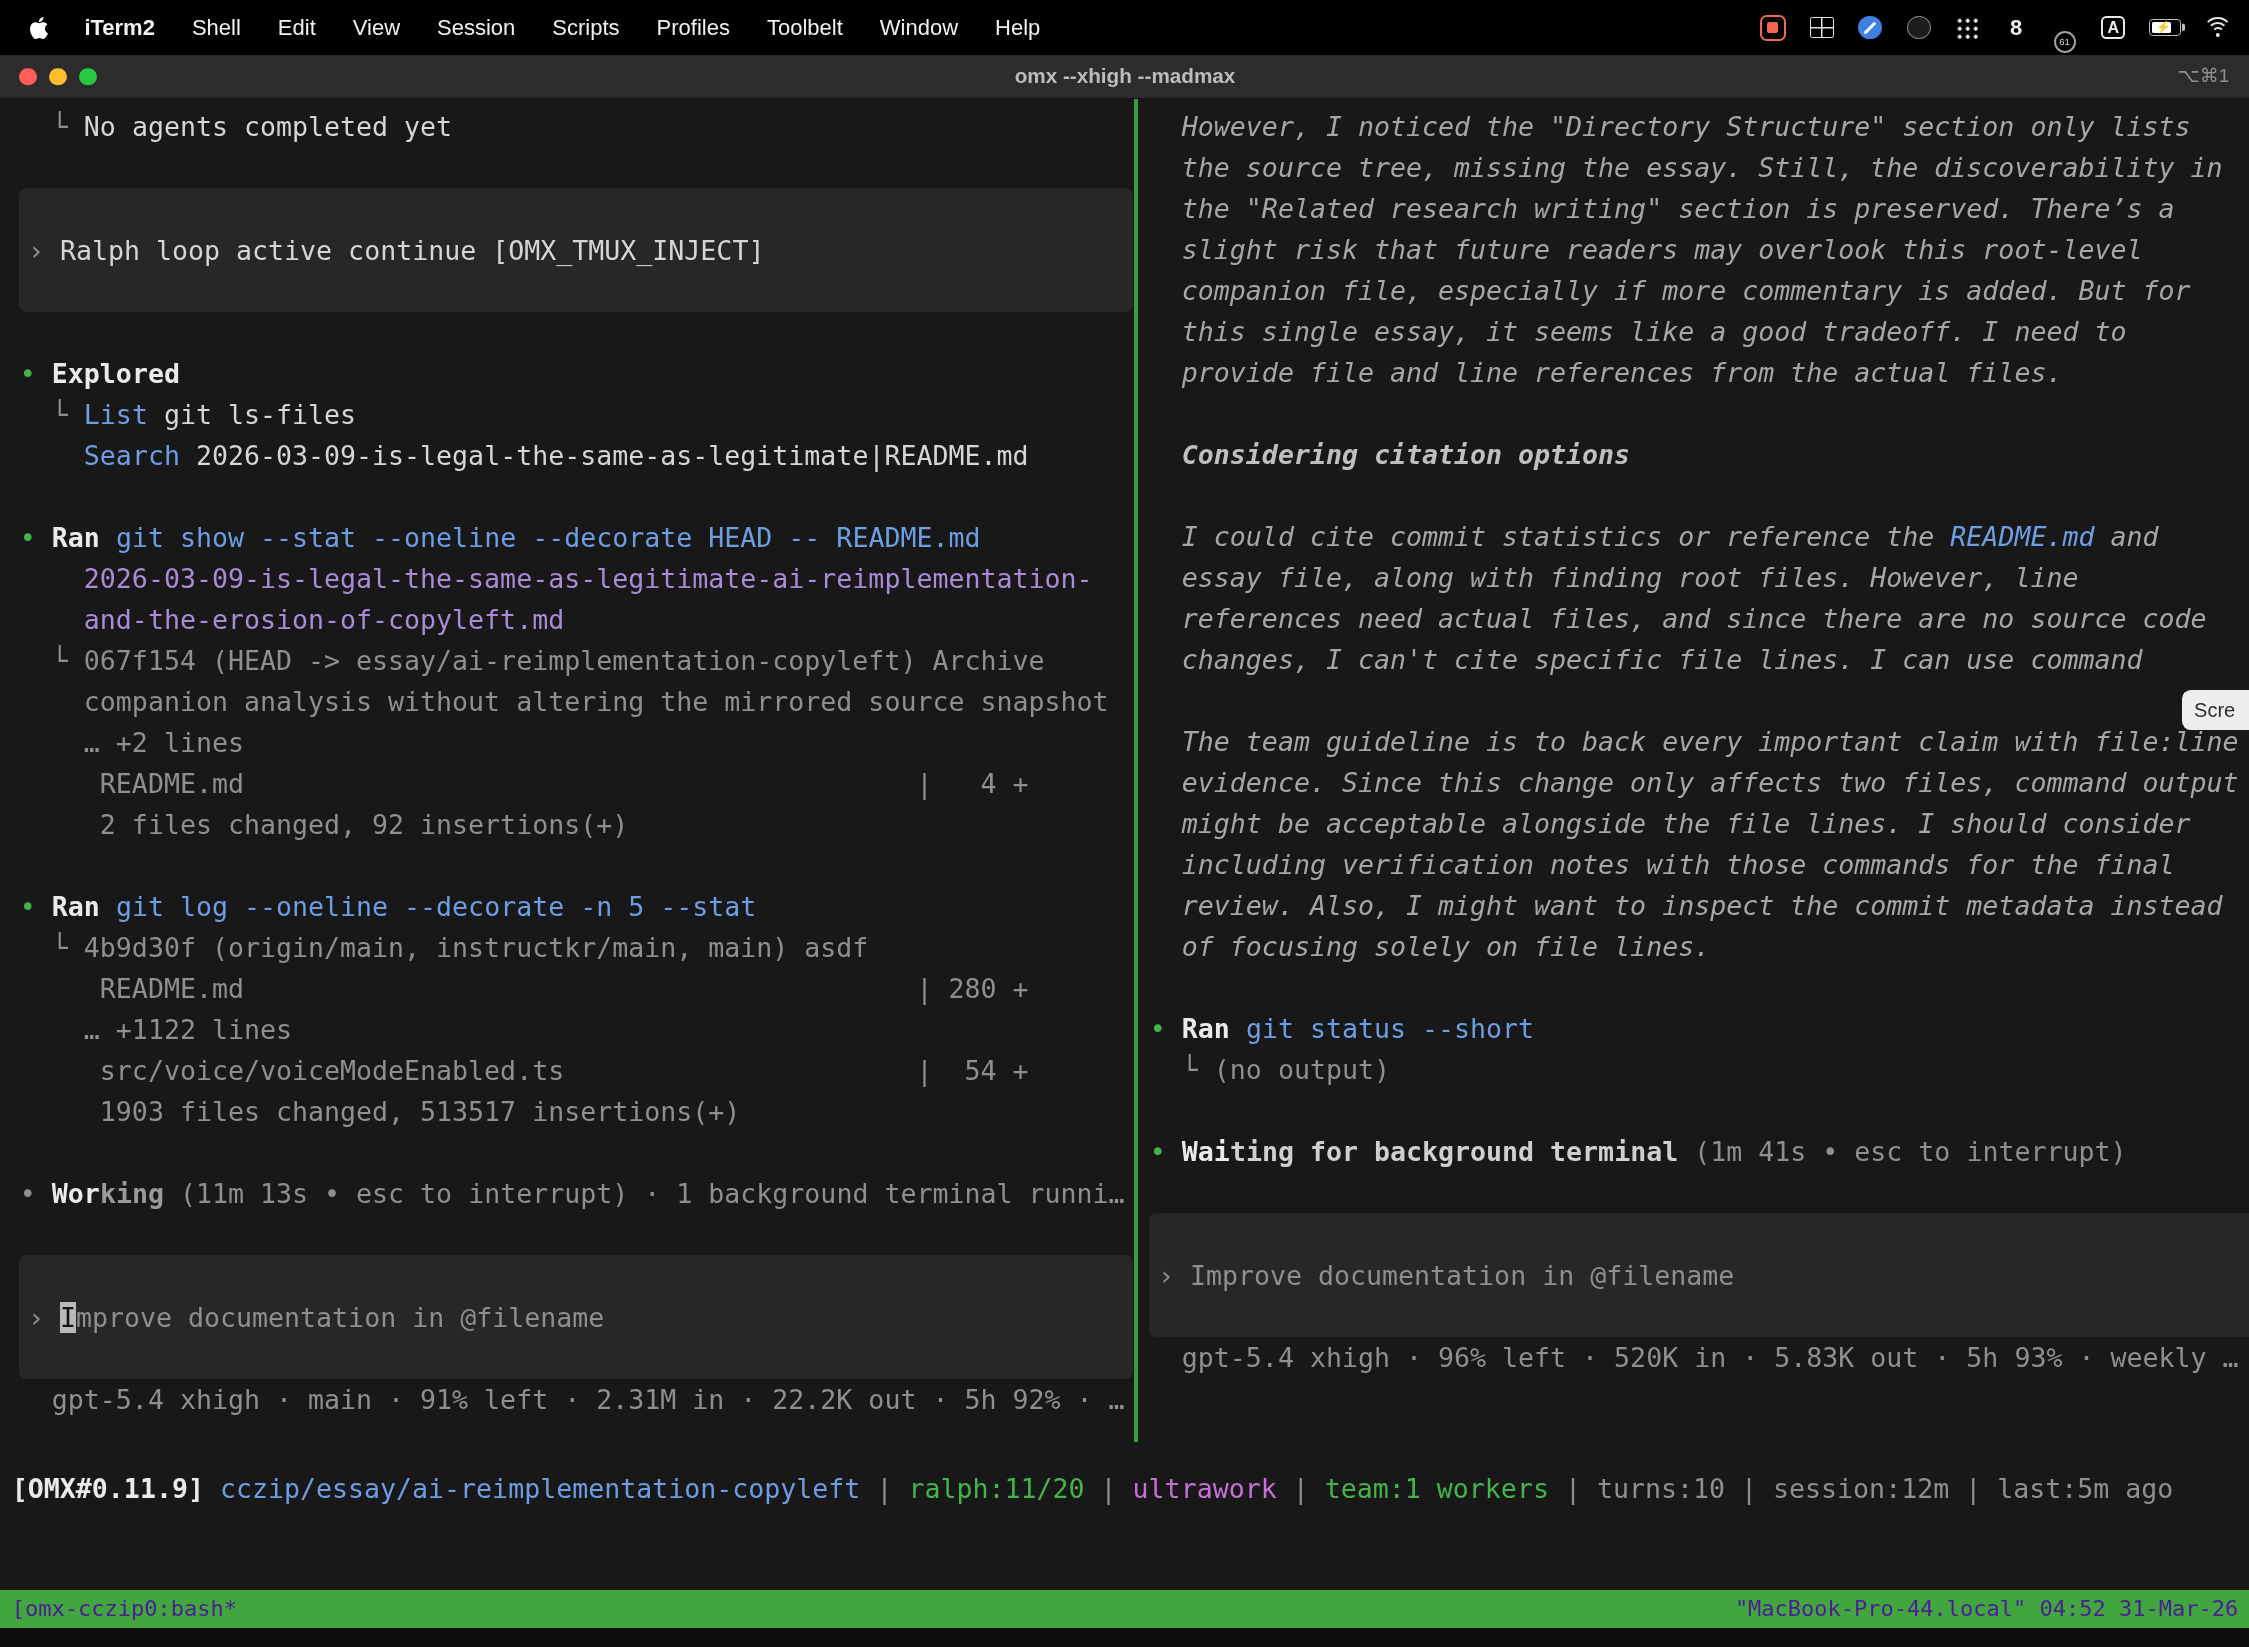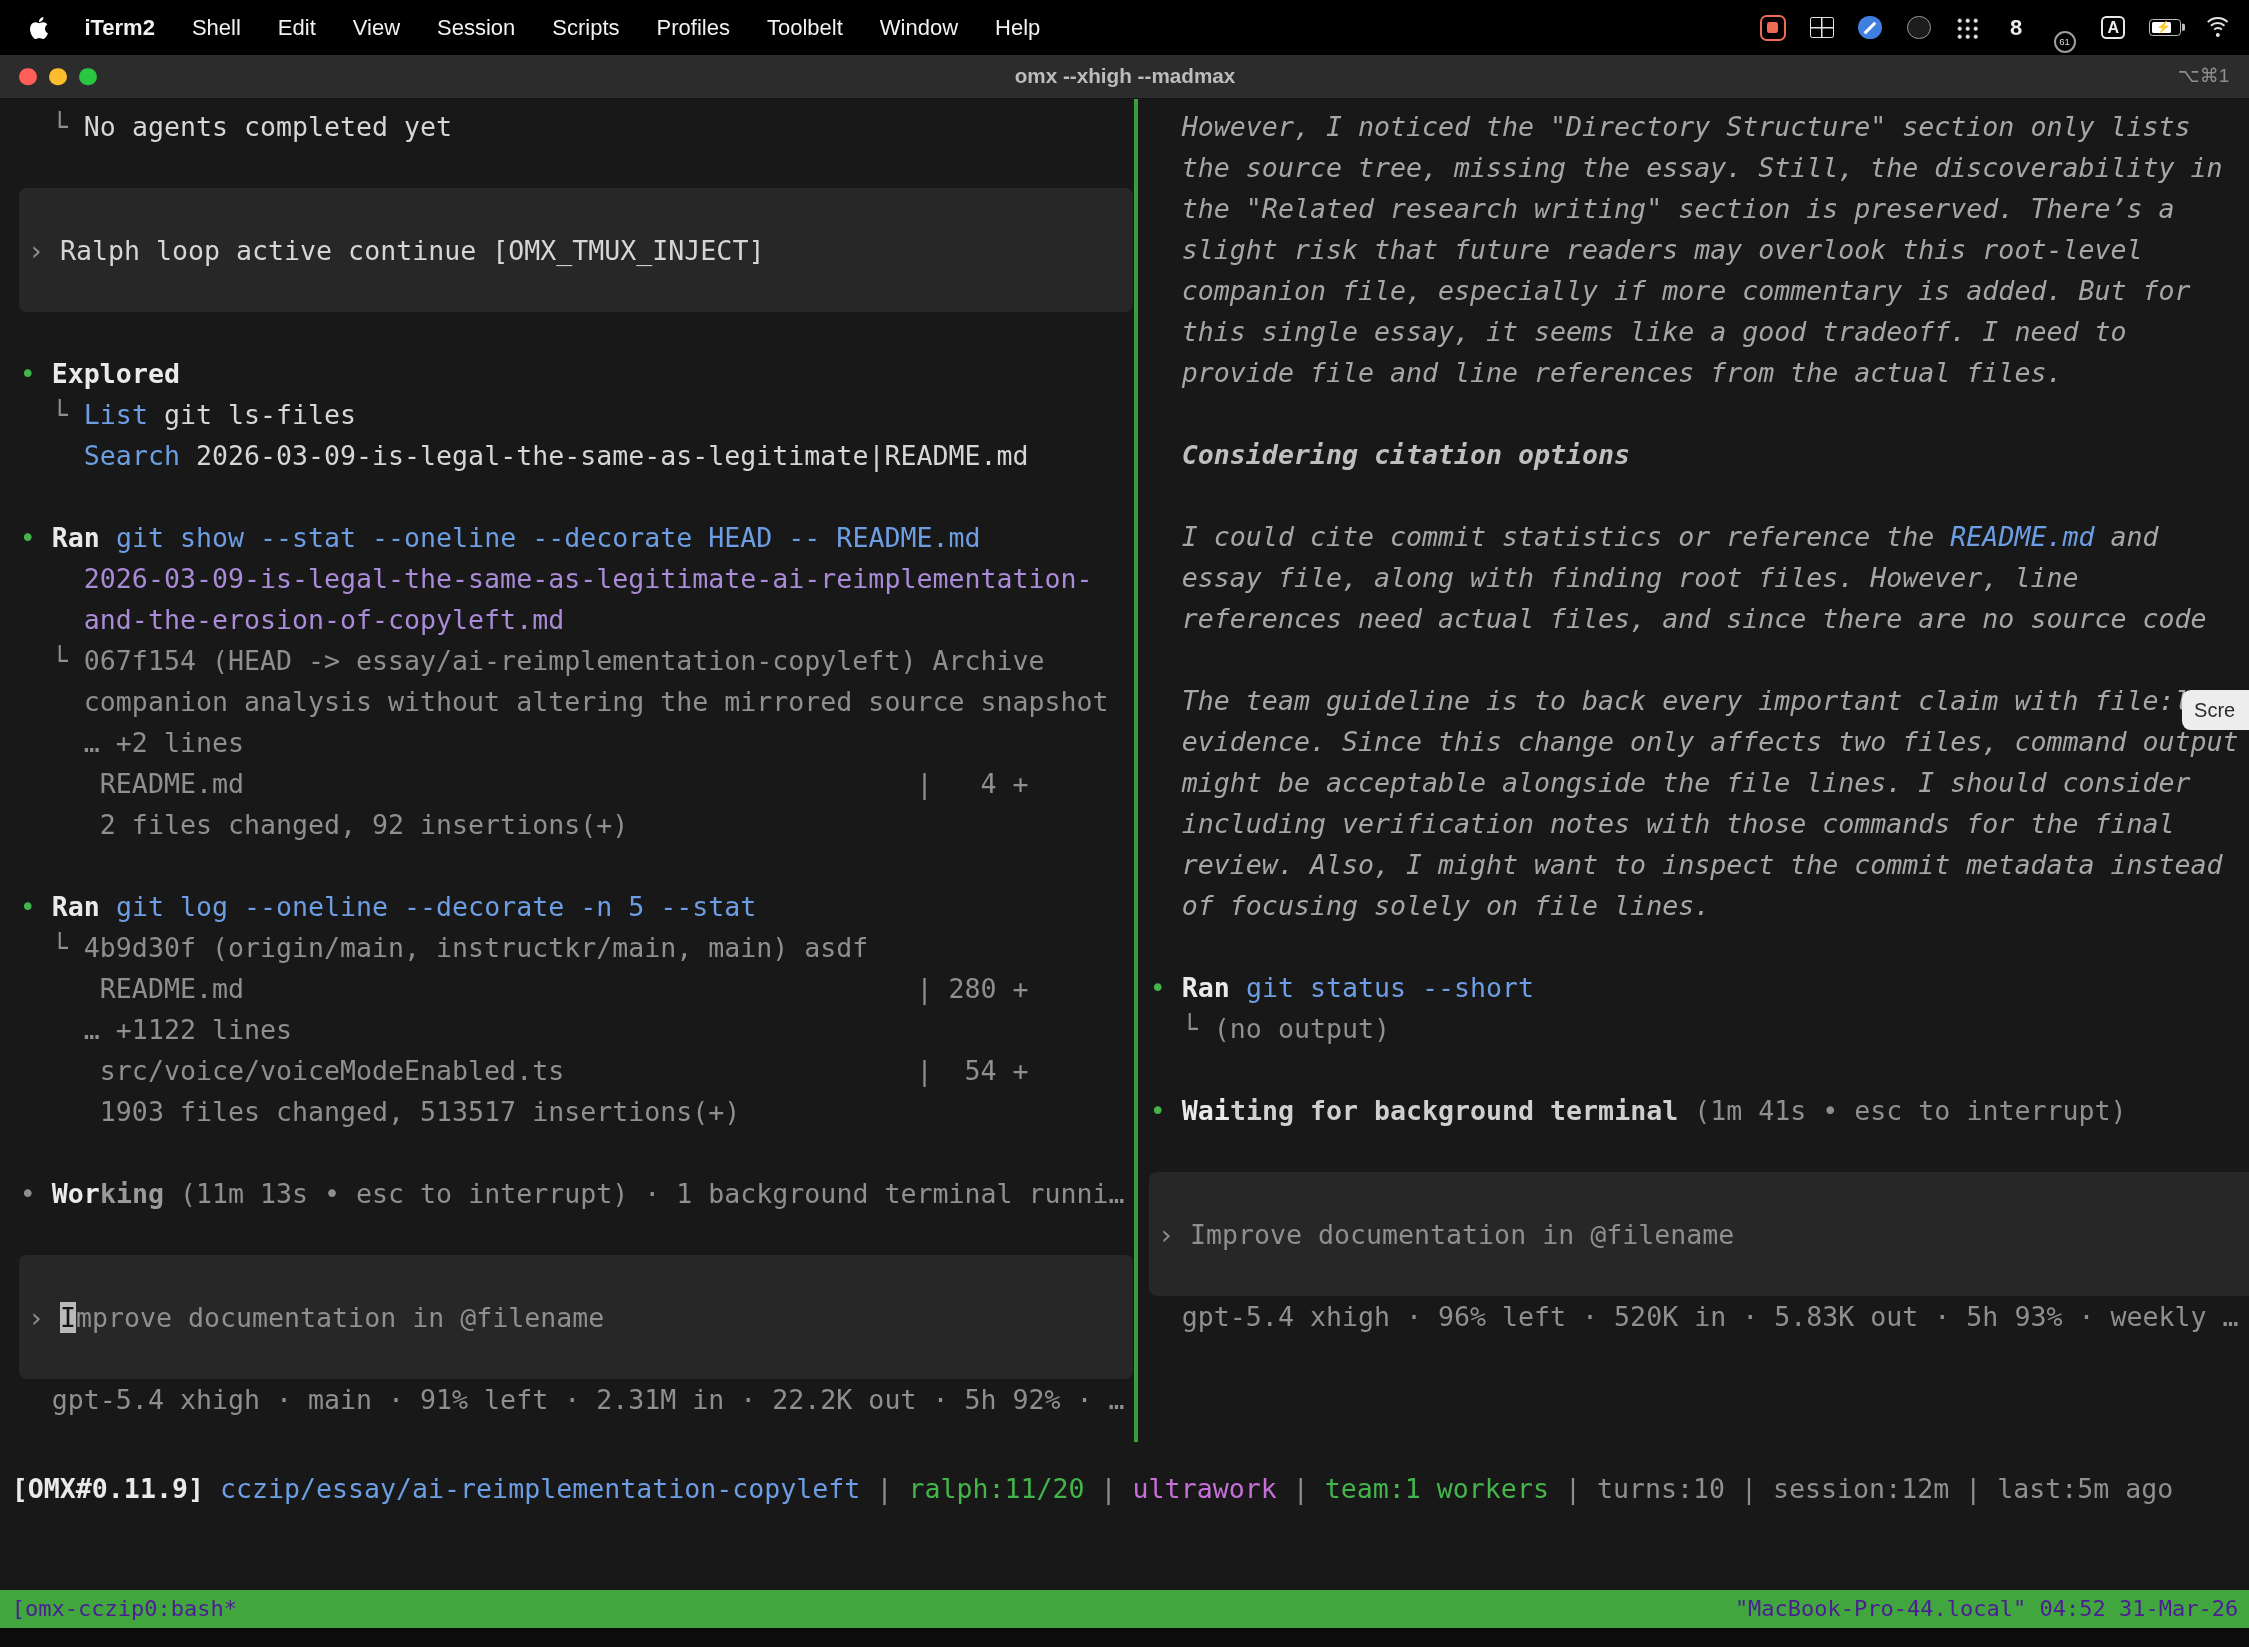--- a/index.html
+++ b/index.html
@@ -183,20 +183,21 @@
         <div class="trow"><span class="it">  slight risk that future readers may overlook this root-level</span></div>
         <div class="trow"><span class="it">  companion file, especially if more commentary is added. But for</span></div>
         <div class="trow"><span class="it">  this single essay, it seems like a good tradeoff. I need to</span></div>
         <div class="trow"><span class="it">  provide file and line references from the actual files.</span></div>
         <div class="trow"></div>
         <div class="trow"><span class="itb">  Considering citation options</span></div>
         <div class="trow"></div>
         <div class="trow"><span class="it">  I could cite commit statistics or reference the </span><span class="itblue">README.md</span><span class="it"> and</span></div>
         <div class="trow"><span class="it">  essay file, along with finding root files. However, line</span></div>
         <div class="trow"><span class="it">  references need actual files, and since there are no source code</span></div>
+        <div class="trow"><span class="it">  changes, I can't cite specific file lines. I can use command</span></div>
         <div class="trow"></div>
         <div class="trow"><span class="it">  The team guideline is to back every important claim with file:line</span></div>
         <div class="trow"><span class="it">  evidence. Since this change only affects two files, command output</span></div>
         <div class="trow"><span class="it">  might be acceptable alongside the file lines. I should consider</span></div>
         <div class="trow"><span class="it">  including verification notes with those commands for the final</span></div>
         <div class="trow"><span class="it">  review. Also, I might want to inspect the commit metadata instead</span></div>
         <div class="trow"><span class="it">  of focusing solely on file lines.</span></div>
         <div class="trow"></div>
         <div class="trow"><span class="green">• </span><span class="bold">Ran</span><span class="blue"> git status --short</span></div>
         <div class="trow"><span class="dim">  └ (no output)</span></div>

